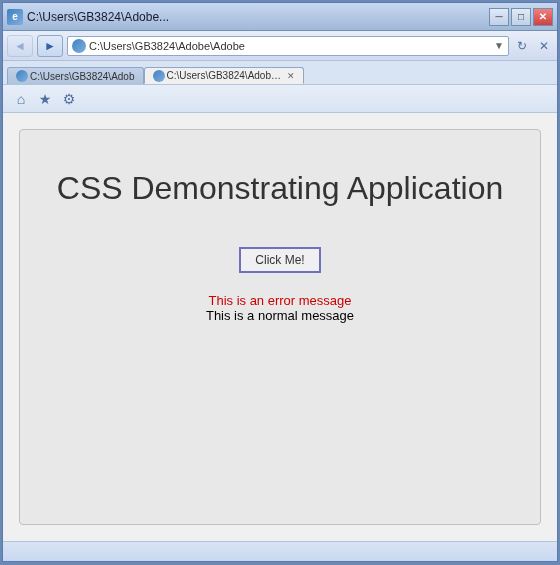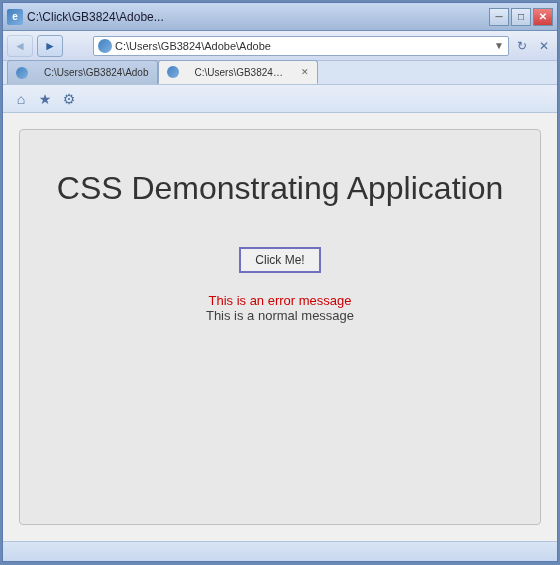--- a/index.html
+++ b/index.html
@@ -117,21 +117,20 @@
     .address-bar {
       flex: 1;
       height: 20px;
       background: white;
       border: 1px solid #90a8c8;
       border-radius: 2px;
       display: flex;
       align-items: center;
       padding: 0 4px;
       overflow: hidden;
-      margin-left: 26px;
     }
 
     .address-bar input {
       border: none;
       outline: none;
       width: 100%;
       font-size: 11px;
       color: #333;
       background: transparent;
     }
@@ -160,32 +159,32 @@
       background: #d8e4f4;
       height: 24px;
       display: flex;
       align-items: flex-end;
       padding: 0 4px;
       border-bottom: 1px solid #b0c4dc;
       flex-shrink: 0;
     }
 
     .tab {
-      height: 24px;
+      height: 17px;
       padding: 0 8px;
       background: linear-gradient(to bottom, #c0d0e8, #b0c4dc);
       border: 1px solid #90a8c8;
       border-bottom: none;
       border-radius: 3px 3px 0 0;
       font-size: 11px;
       color: #333;
       display: flex;
       align-items: center;
       cursor: pointer;
-      gap: 16px;
+      gap: 2px;
       max-width: 160px;
       overflow: hidden;
     }
 
     .tab.active {
       background: #f0f0f0;
       border-bottom: 1px solid #f0f0f0;
       z-index: 1;
     }
 
@@ -279,21 +278,21 @@
     }
 
     .error-message {
       font-size: 13px;
       color: #cc0000;
       margin-bottom: 0;
     }
 
     .normal-message {
       font-size: 13px;
-      color: #404040;
+      color: #000000;
     }
 
     
     .status-bar {
       background: linear-gradient(to bottom, #d8e4f4, #c8d8f0);
       height: 20px;
       display: flex;
       align-items: center;
       padding: 0 8px;
       border-top: 1px solid #b0c4dc;
@@ -306,21 +305,21 @@
     }
   </style>
 </head>
 <body>
 
 <div class="window">
 
   <div class="title-bar">
     <div class="title-bar-left">
       <div class="title-bar-icon">e</div>
-      <span class="title-bar-text">C:\Click\GB3824\Adobe...</span>
+      <span class="title-bar-text">C:\Users\GB3824\Adobe...</span>
     </div>
     <div class="title-bar-controls">
       <button class="title-btn">─</button>
       <button class="title-btn">□</button>
       <button class="title-btn close">✕</button>
     </div>
   </div>
 
   <div class="nav-bar">
     <button class="nav-btn disabled">◄</button>

